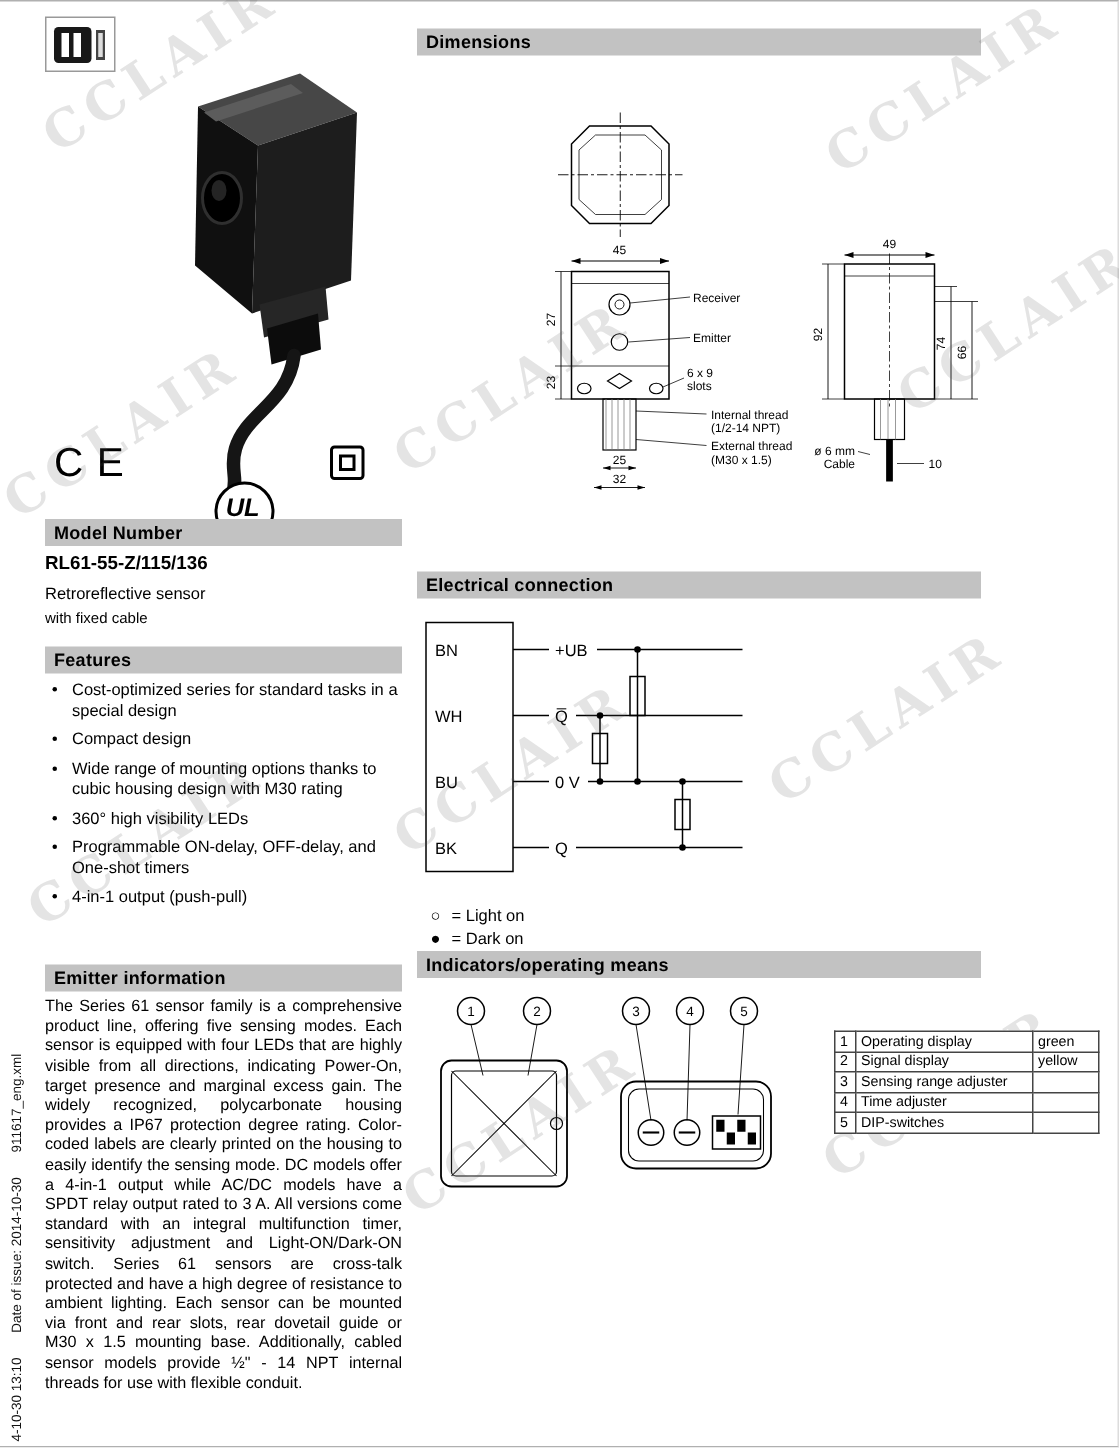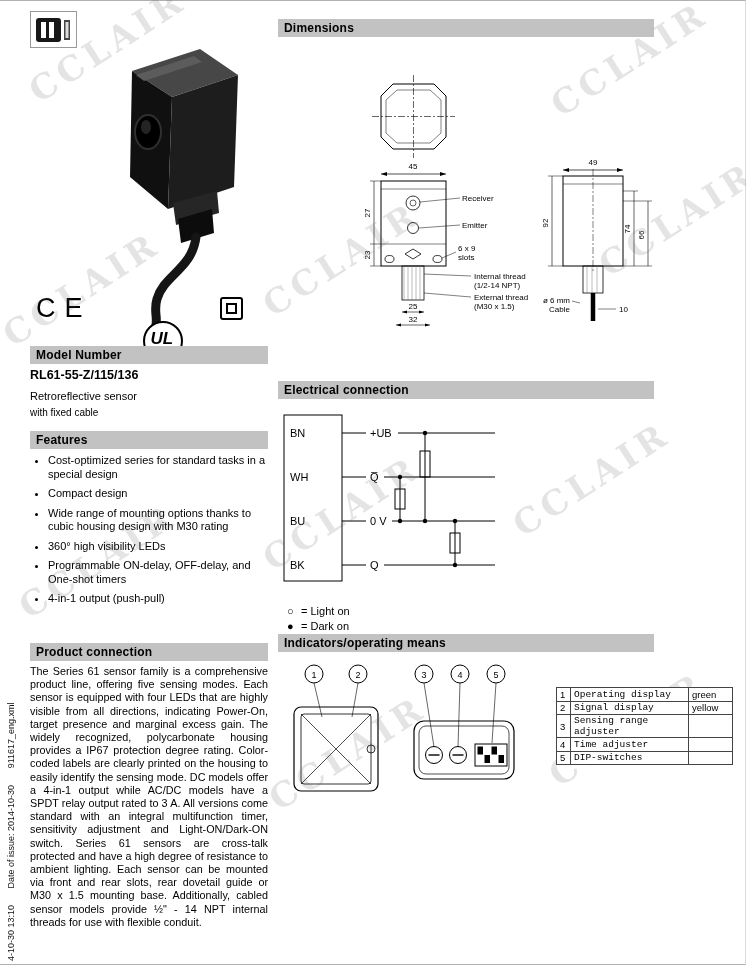--- a/index.html
+++ b/index.html
@@ -64,21 +64,21 @@
 
   .legend { position:absolute; left:287px; top:593px; font-size:11px; line-height:15px;margin-top:10px; }
   .legend .sym { display:inline-block; width:14px; }
 
   table.ind-table {
     position:absolute; left:556px; top:686px; border-collapse:collapse;
     font-size:9.5px; background:#fff; z-index:6;
   }
   table.ind-table td { border:1px solid #444; padding:0 3px; height:13.5px; vertical-align:middle; }
   td.c-num { width:14px; text-align:left; }
-  td.c-label { width:118px;font-family:Liberation Mono, monospace; }
+  td.c-label { width:118px; }
   td.c-val { width:44px; }
 
   .side-text {
     position:absolute; left:6px; top:960px; transform-origin:left top;
     transform:rotate(-90deg); white-space:nowrap; font-size:9px; color:#111;
   }
   .side-text span { margin-right:14px; }
 
   svg { position:absolute; overflow:visible; }
   svg text { font-family:"Liberation Sans", sans-serif; fill:#000; }
@@ -145,21 +145,21 @@
   <div class="hbar col-l" style="top:430px">Features</div>
   <ul class="features">
     <li>Cost-optimized series for standard tasks in a special design</li>
     <li>Compact design</li>
     <li>Wide range of mounting options thanks to cubic housing design with M30 rating</li>
     <li>360° high visibility LEDs</li>
     <li>Programmable ON-delay, OFF-delay, and One-shot timers</li>
     <li>4-in-1 output (push-pull)</li>
   </ul>
 
-  <div class="hbar col-l" style="top:642px">Product connection</div>
+  <div class="hbar col-l" style="top:642px">Emitter information</div>
   <div class="prodinfo">The Series 61 sensor family is a comprehensive product line, offering five sensing modes. Each sensor is equipped with four LEDs that are highly visible from all directions, indicating Power-On, target presence and marginal excess gain. The widely recognized, polycarbonate housing provides a IP67 protection degree rating. Color-coded labels are clearly printed on the housing to easily identify the sensing mode. DC models offer a 4-in-1 output while AC/DC models have a SPDT relay output rated to 3 A. All versions come standard with an integral multifunction timer, sensitivity adjustment and Light-ON/Dark-ON switch. Series 61 sensors are cross-talk protected and have a high degree of resistance to ambient lighting. Each sensor can be mounted via front and rear slots, rear dovetail guide or M30 x 1.5 mounting base. Additionally, cabled sensor models provide ½" - 14 NPT internal threads for use with flexible conduit.</div>
 
   <div class="hbar col-r" style="top:18px">Dimensions</div>
 
   <svg style="left:278px;top:40px" width="455" height="335" viewBox="0 0 455 335">
 
     <polygon points="115,43 156,43 168,55 168,96 156,108 115,108 103,96 103,55" fill="none" stroke="#000" stroke-width="1"></polygon>
     <polygon points="119,49 152,49 163,59 163,92 152,102 119,102 108,92 108,59" fill="none" stroke="#000" stroke-width="0.5"></polygon>
     <line x1="94" y1="75.5" x2="177" y2="75.5" stroke="#000" stroke-width="0.6" stroke-dasharray="7 2 2 2"></line>
     <line x1="135.5" y1="34" x2="135.5" y2="117" stroke="#000" stroke-width="0.6" stroke-dasharray="7 2 2 2"></line>

